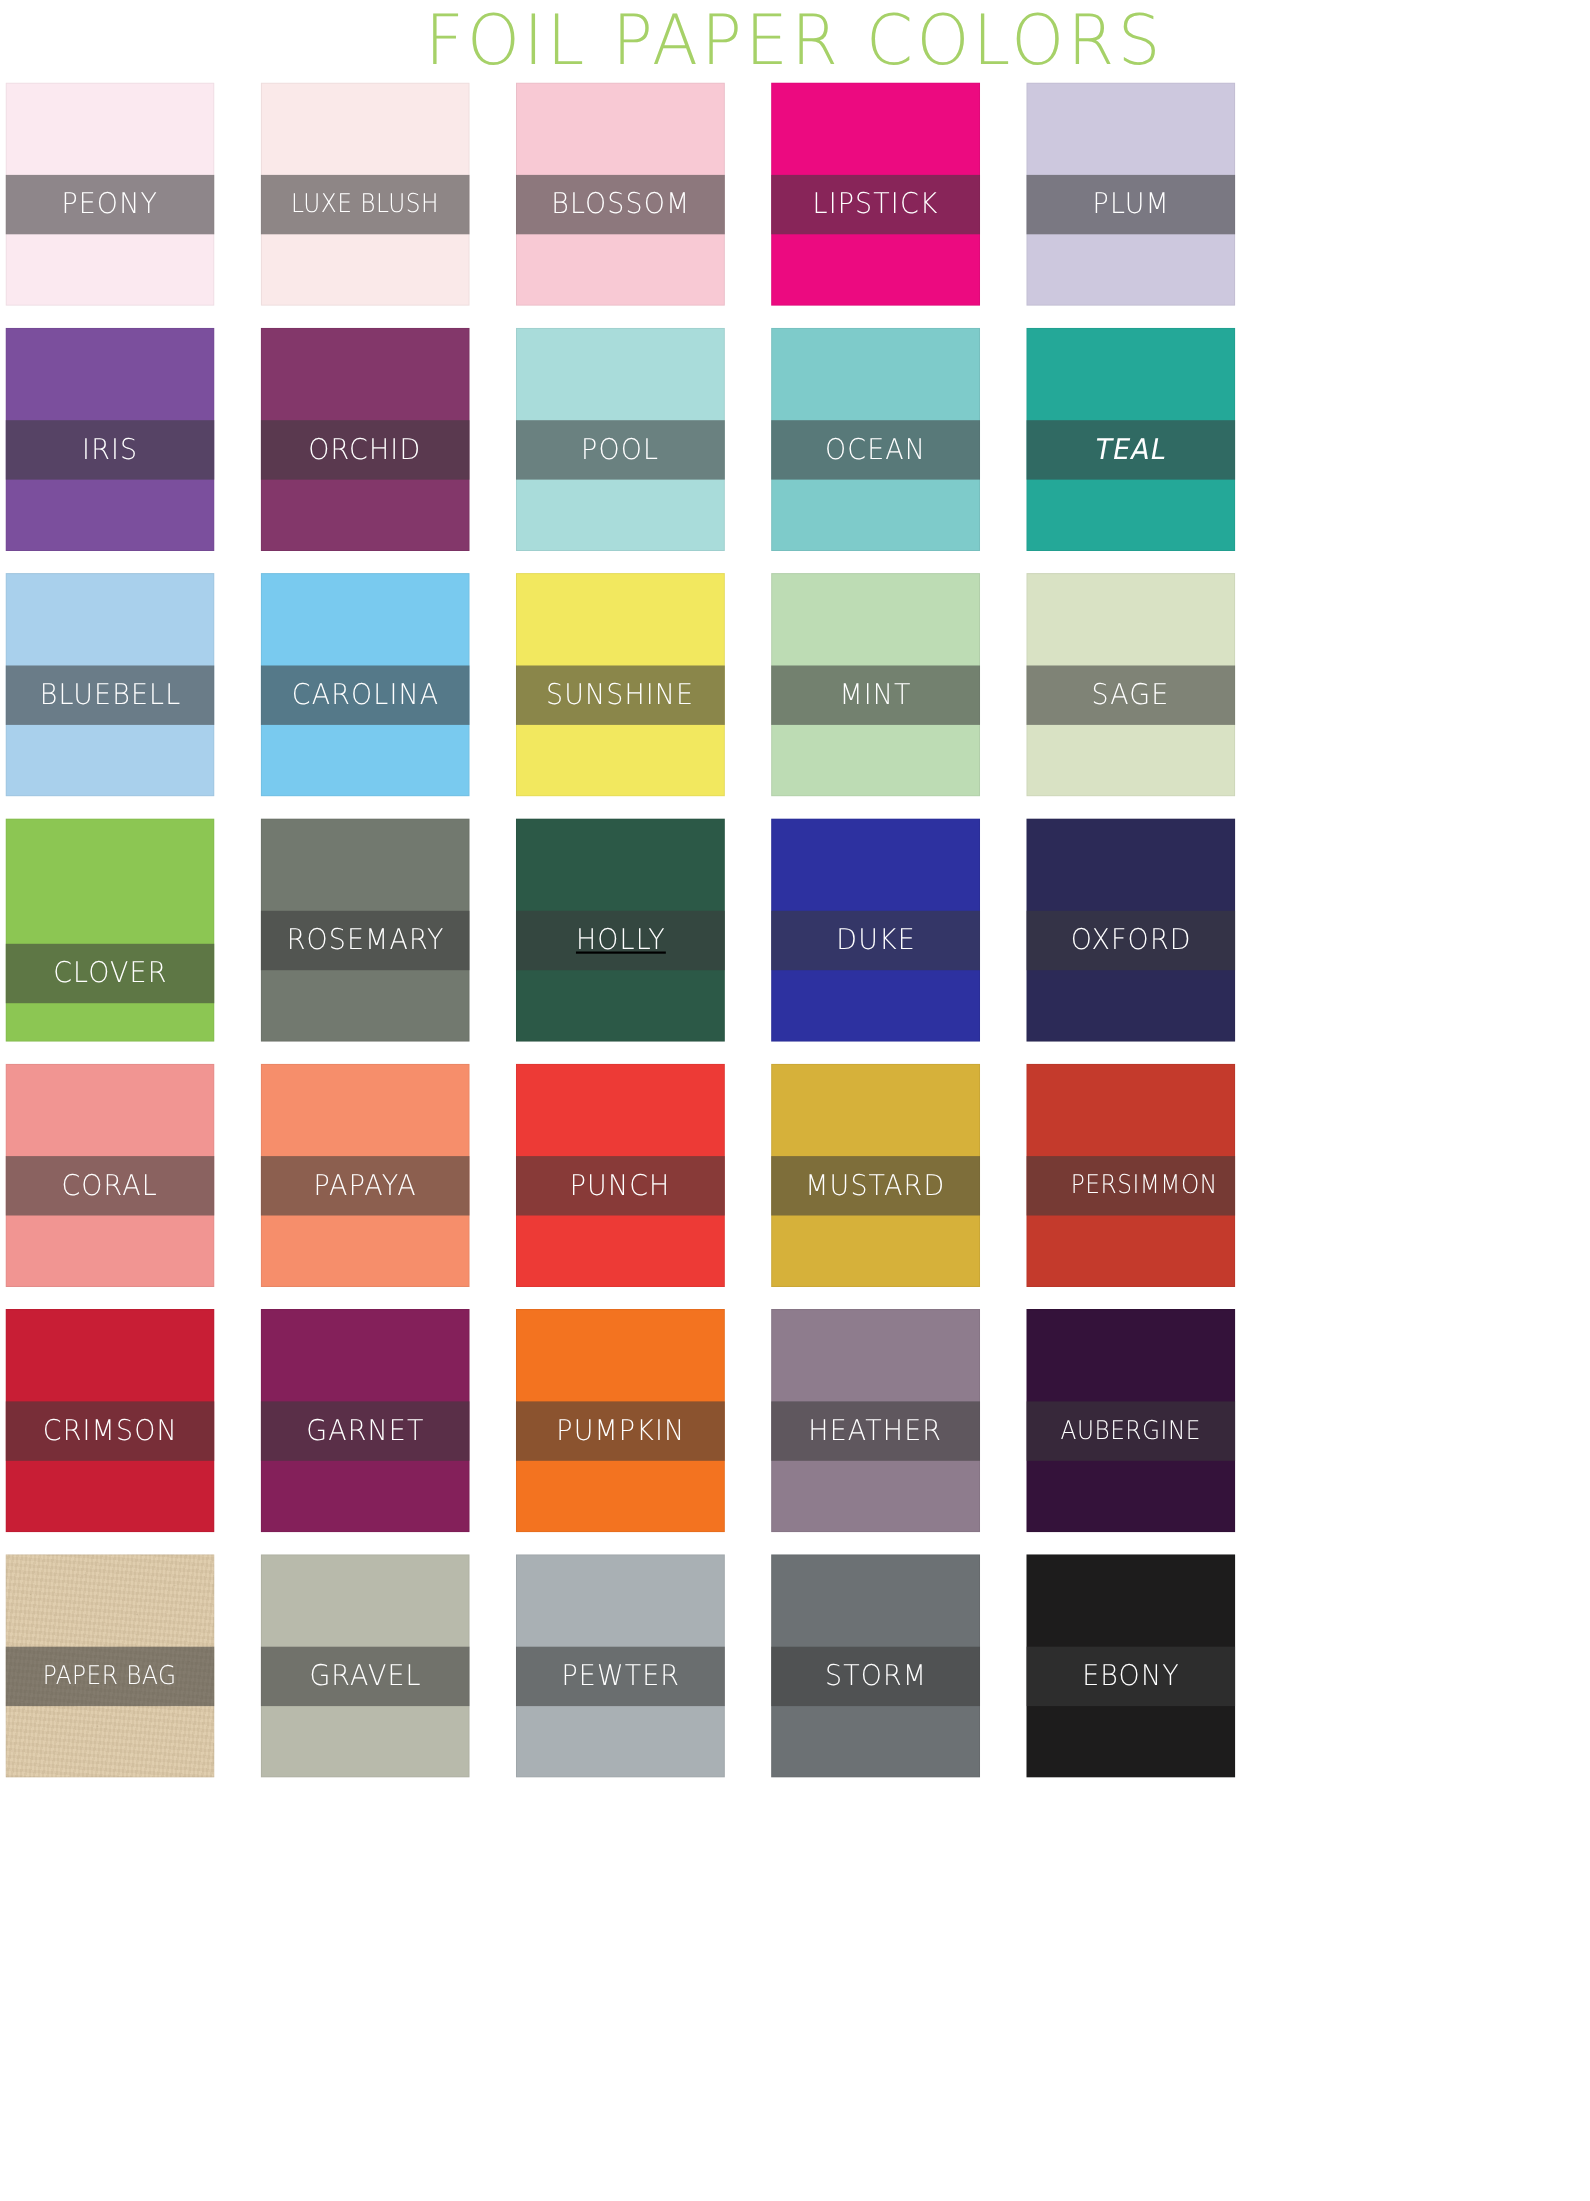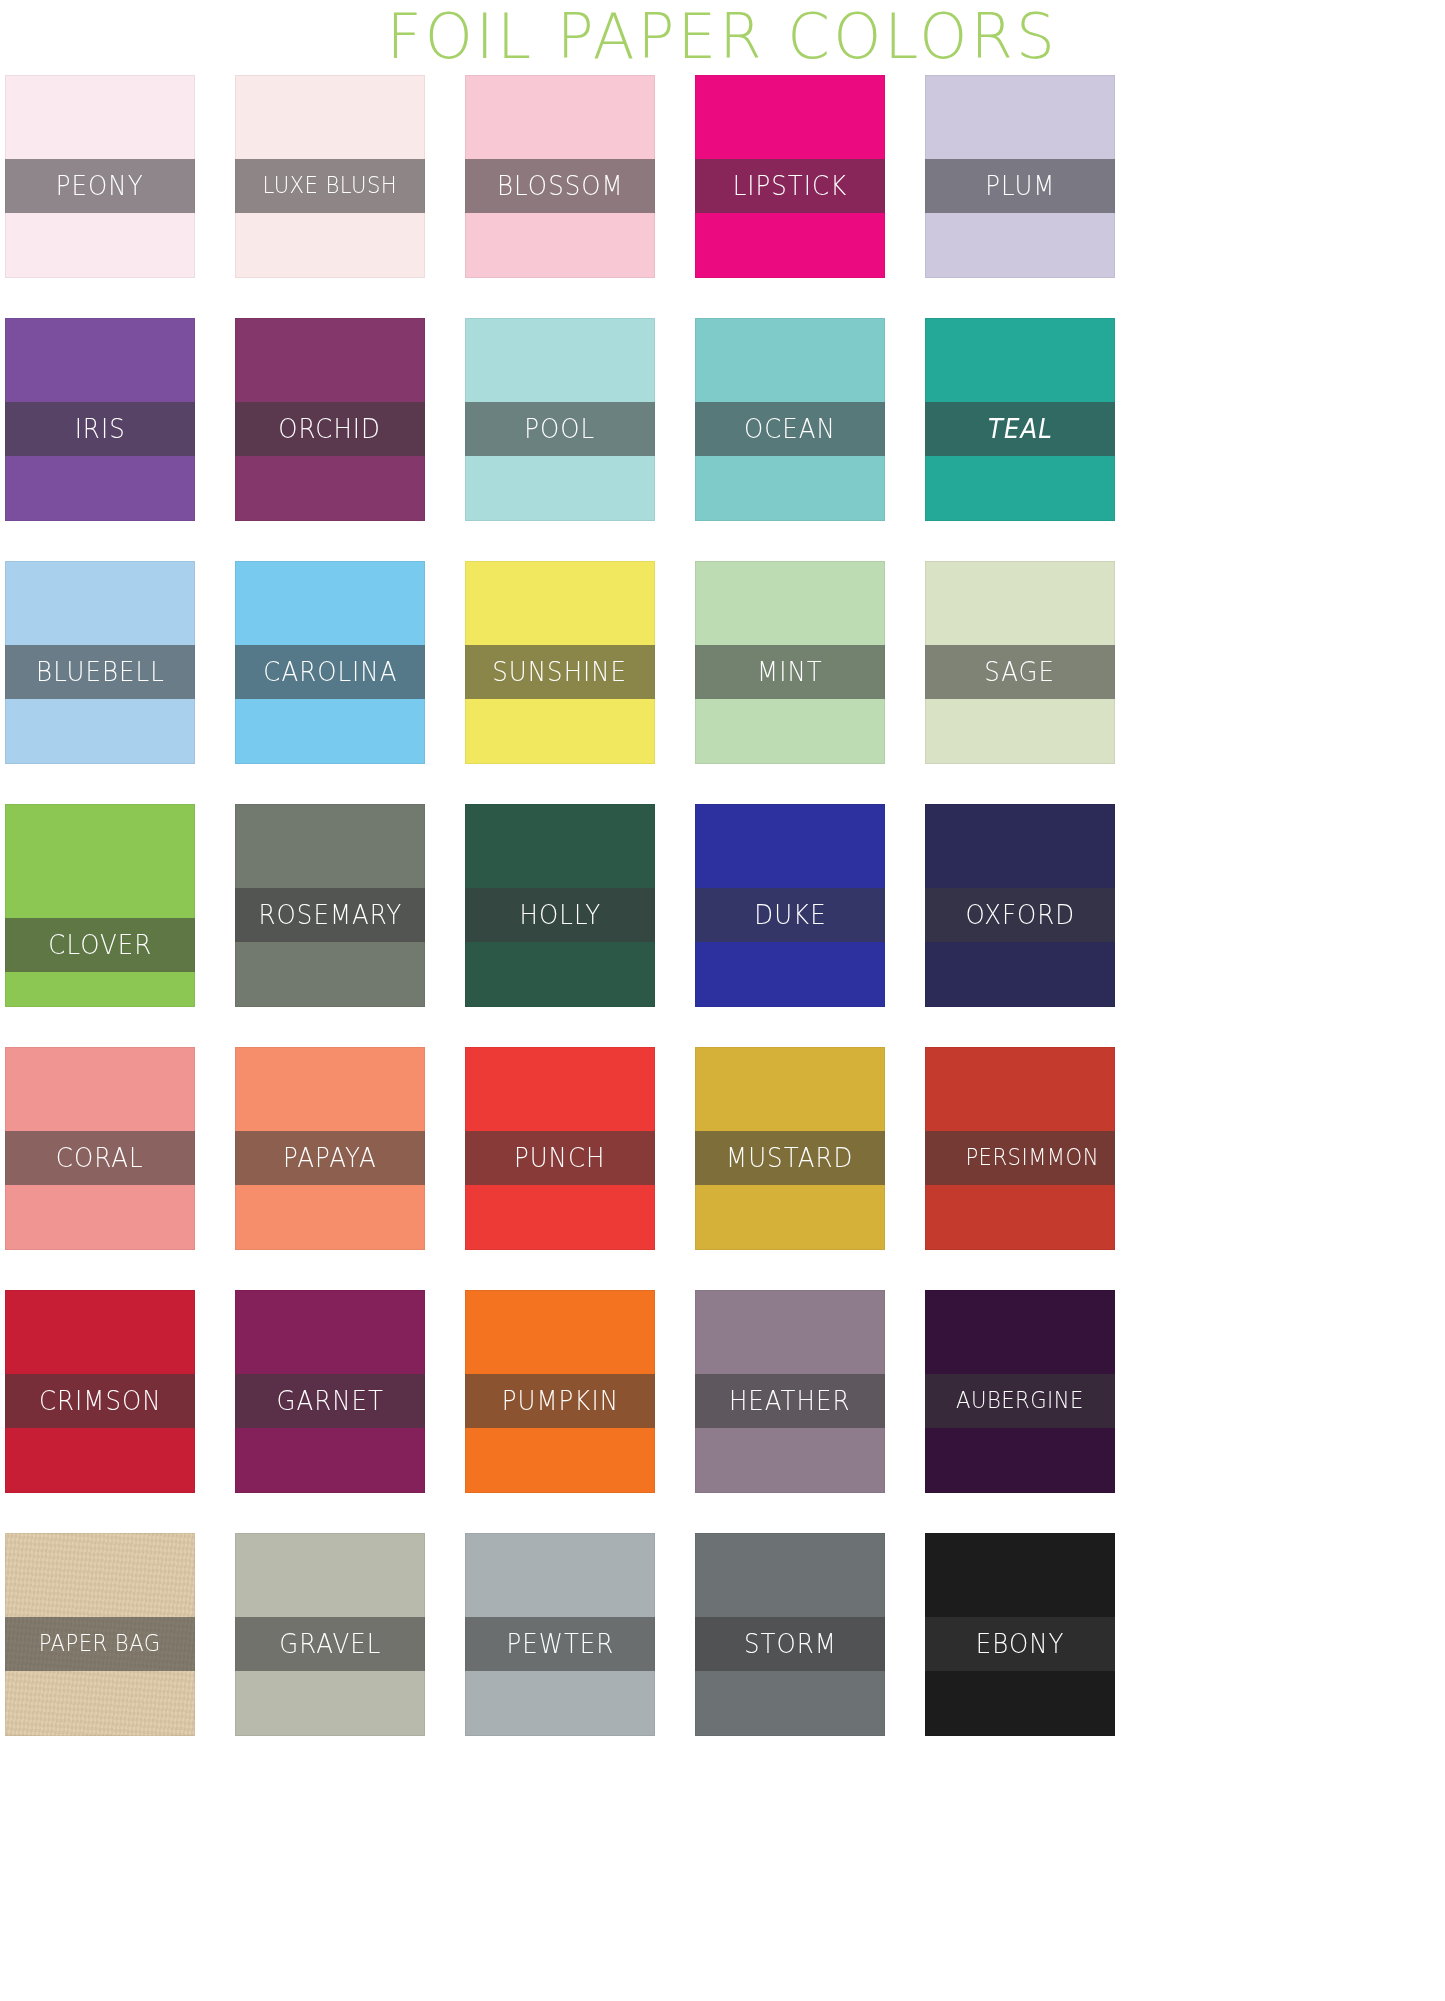--- a/index.html
+++ b/index.html
@@ -49,21 +49,20 @@
     position: absolute;
     left: 5px;
     top: 75px;
     width: 1435px;
     height: 1920px;
     display: grid;
     grid-template-columns: repeat(5, 190px);
     grid-template-rows: repeat(7, 203px);
     column-gap: 42px;
     row-gap: 20px;
-    gap: 40px;
   }
 
   .swatch {
     position: relative;
     width: 190px;
     height: 203px;
     overflow: hidden;
   }
 
   
@@ -255,21 +254,21 @@
       <div class="swatch">
         <div class="swatch-fill" style="background-color: rgb(114, 121, 111);"></div>
         <div class="swatch-edge"></div>
         <div class="swatch-band" style="background: rgba(58, 58, 58, 0.565);">
           <span class="swatch-label" style="color: rgb(255, 255, 255);">ROSEMARY</span>
         </div>
       </div>
       <div class="swatch">
         <div class="swatch-fill" style="background-color: rgb(44, 89, 71);"></div>
         <div class="swatch-edge"></div>
-        <div class="swatch-band" style="background: rgba(58, 58, 58, 0.565);">
+        <div class="swatch-band" style="background: rgba(58, 58, 58, 0.565); text-decoration: underline;">
           <span class="swatch-label" style="color: rgb(255, 255, 255);">HOLLY</span>
         </div>
       </div>
       <div class="swatch">
         <div class="swatch-fill" style="background-color: rgb(45, 49, 160);"></div>
         <div class="swatch-edge"></div>
         <div class="swatch-band" style="background: rgba(58, 58, 58, 0.565);">
           <span class="swatch-label" style="color: rgb(255, 255, 255);">DUKE</span>
         </div>
       </div>

